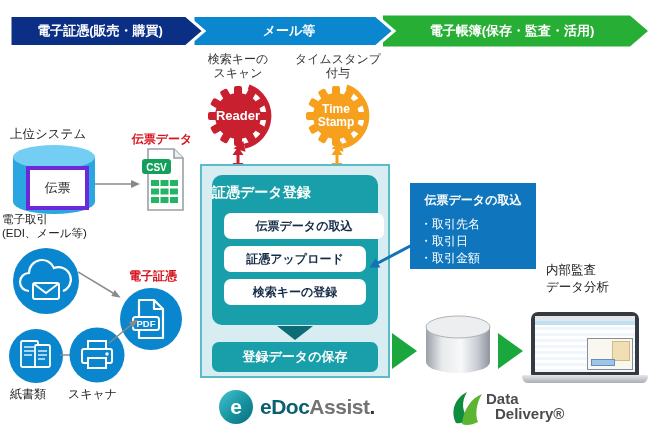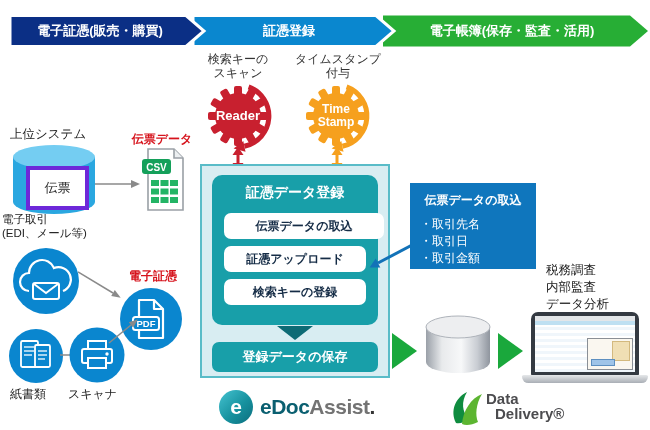--- a/index.html
+++ b/index.html
@@ -1,19 +1,19 @@
 <!DOCTYPE html>
 <html><head>
 <meta charset="utf-8">
 <style>
   html,body{margin:0;padding:0;background:#fff;}
   .stage{position:relative;width:650px;height:430px;background:#fff;overflow:hidden;
          font-family:"Liberation Sans","DejaVu Sans",sans-serif;color:#1f1f1f;}
   .abs{position:absolute;}
-  .ctr{text-align:center;}
+  .ctr{}
   .banner-label{height:34px;line-height:34px;text-align:center;color:#fff;font-weight:bold;font-size:13px;}
   .cap{font-size:12px;line-height:14px;text-align:center;color:#333;}
   .gear-label{color:#fff;font-weight:bold;font-size:13px;text-align:center;line-height:13px;}
   .red-label{color:#d6131c;font-weight:bold;font-size:12px;text-align:center;}
   .node-label{font-size:12px;color:#222;}
   .inner-box{background:#189fa9;border-radius:10px;}
   .white-btn{background:#fff;border-radius:7px;height:26px;line-height:26px;text-align:center;
              font-size:12px;font-weight:bold;color:#152c46;}
   .teal-btn{background:#189fa9;border-radius:7px;height:30px;line-height:30px;text-align:center;
             font-size:13px;font-weight:bold;color:#fff;}
@@ -48,21 +48,21 @@
 <body>
 
 <div class="stage">
 
   <svg class="abs" style="left:0;top:14px;" width="650" height="34">
     <polygon points="383,1.5 630,1.5 648,17 630,32.5 383,32.5" fill="#27ae35"></polygon>
     <polygon points="193,1.5 376,1.5 394,17 376,32.5 193,32.5" fill="#0a87cf" stroke="#fff" stroke-width="3"></polygon>
     <polygon points="10,1.5 186,1.5 204,17 186,32.5 10,32.5" fill="#0b2f85" stroke="#fff" stroke-width="3"></polygon>
   </svg>
   <div class="abs banner-label" style="left:10px;top:14px;width:180px;">電子証憑(販売・購買)</div>
-  <div class="abs banner-label" style="left:196px;top:14px;width:186px;">証憑登録</div>
+  <div class="abs banner-label" style="left:196px;top:14px;width:186px;">メール等</div>
   <div class="abs banner-label" style="left:388px;top:14px;width:248px;">電子帳簿(保存・監査・活用)</div>
 
   <div class="abs cap" style="left:188px;top:52px;width:100px;">
     <div>検索キーの</div>
     <div>スキャン</div>
   </div>
   <div class="abs cap" style="left:283px;top:52px;width:110px;">
     <div>タイムスタンプ</div>
     <div>付与</div>
   </div>
@@ -249,21 +249,20 @@
         <div class="popup">
           <div class="img"></div>
           <div class="btn"></div>
         </div>
       </div>
     </div>
     <div class="laptop-base abs" style="left:0;top:63px;width:126px;height:8px;"></div>
   </div>
 
   <div class="abs" style="left:546px;top:262px;width:100px;">
-    <div class="usage-line">税務調査</div>
     <div class="usage-line">内部監査</div>
     <div class="usage-line">データ分析</div>
   </div>
 
   <div class="abs edoc-circle" style="left:219px;top:390px;">
     <span class="edoc-e">e</span>
   </div>
   <div class="abs edoc-text" style="left:260px;top:395px;">
     <span class="edoc-dark">eDoc</span><span class="edoc-light">Assist</span><span class="edoc-dot">.</span>
   </div>

